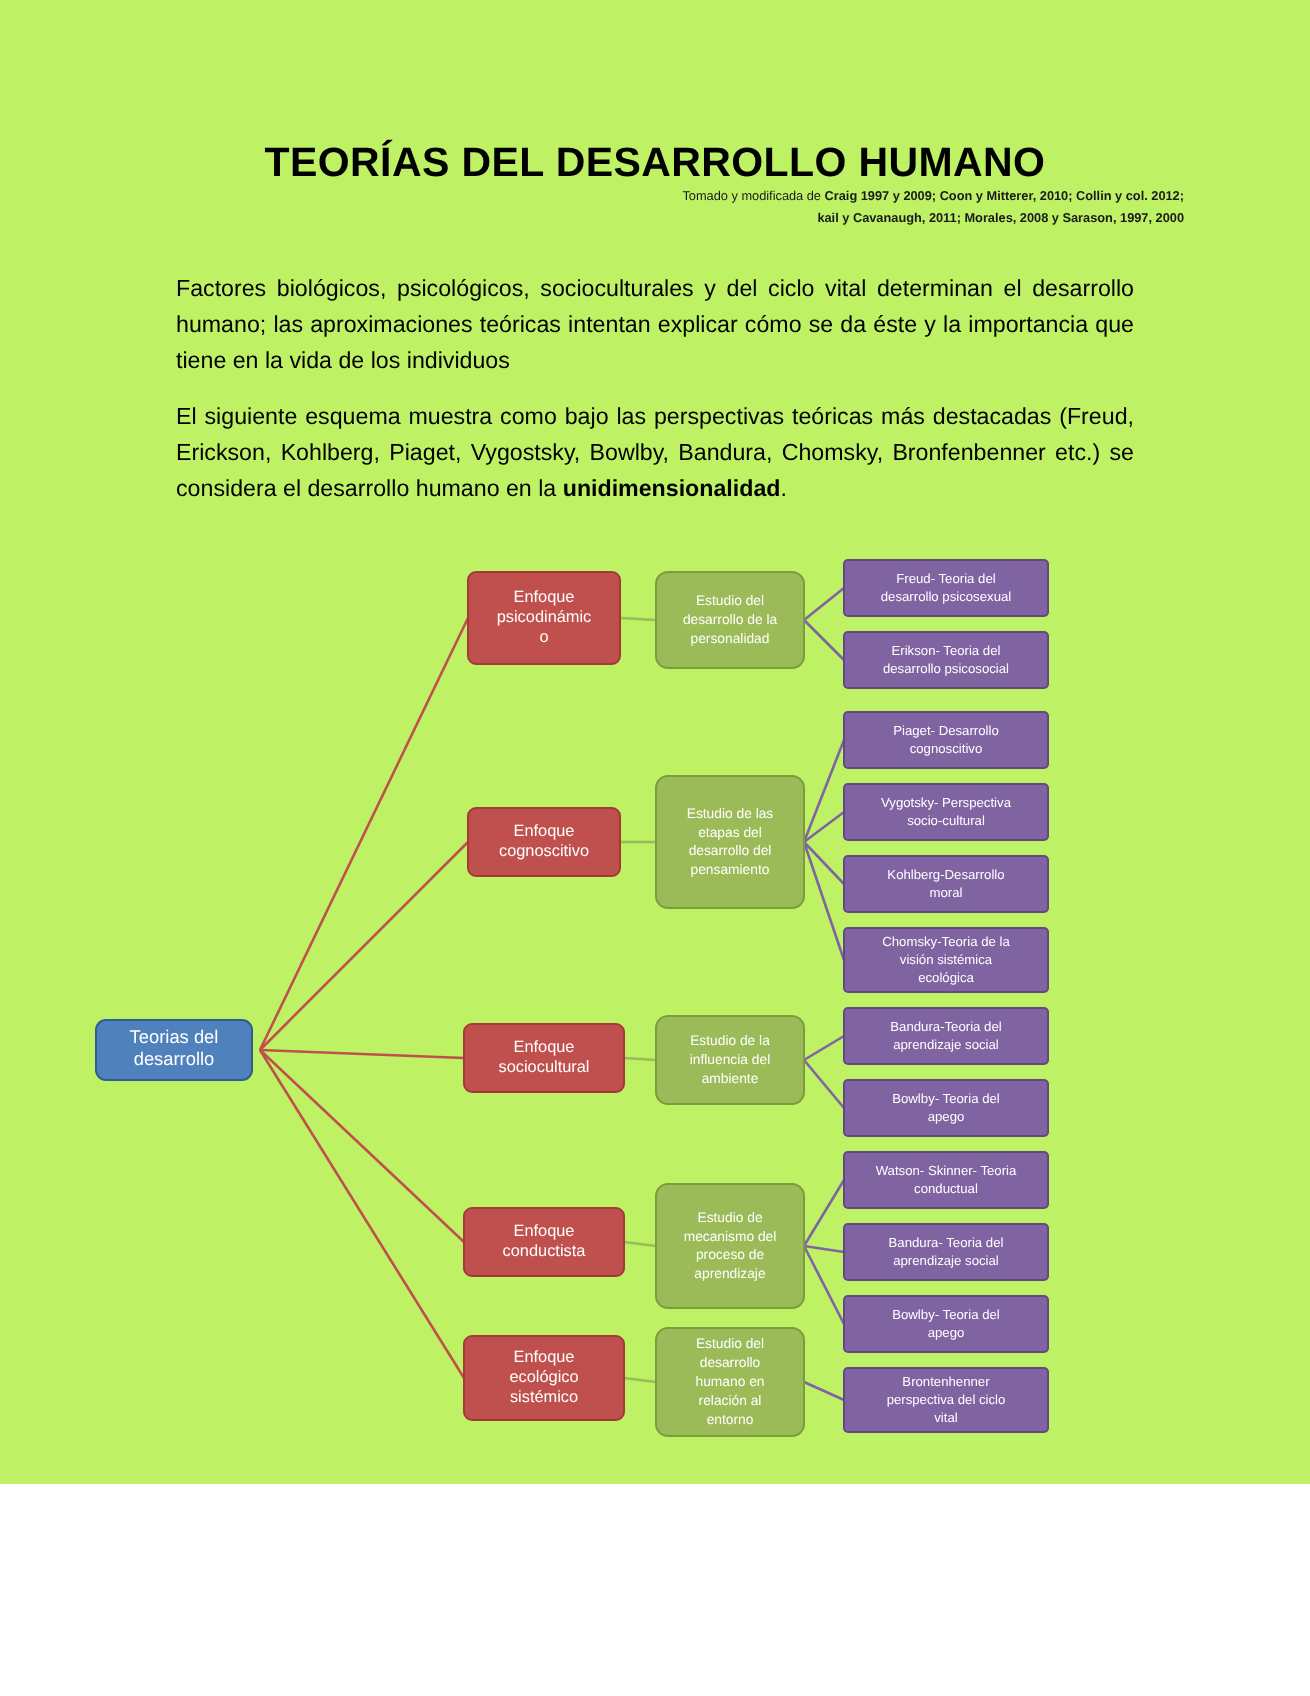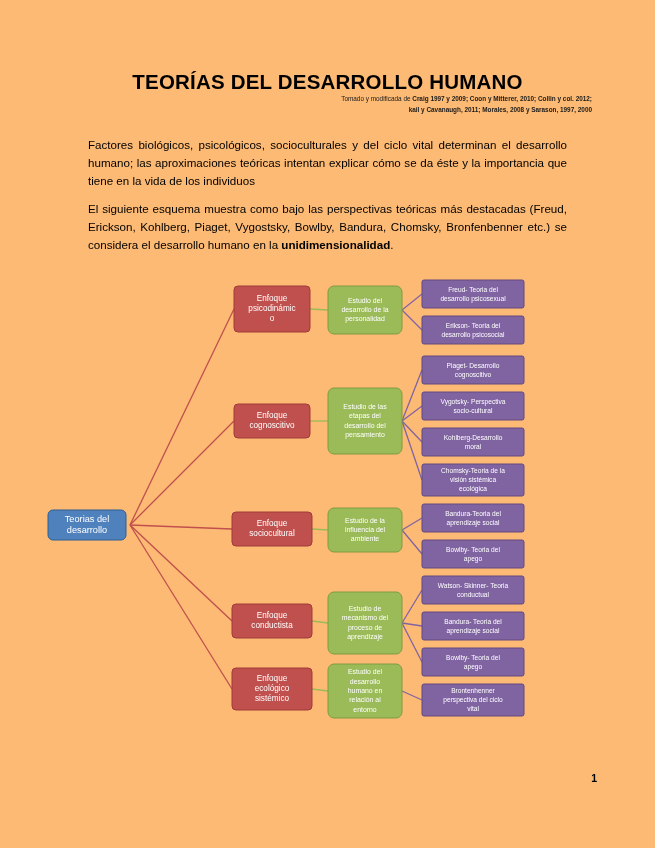--- a/index.html
+++ b/index.html
@@ -7,22 +7,22 @@
     padding: 0;
     background: #ffffff;
   }
   body {
     font-family: "Liberation Sans", sans-serif;
     color: #000000;
   }
   #page {
     position: relative;
     width: 655px;
-    height: 848px;
-    background: #fdba74;
+    height: 742px;
+    background: #bef264;
     overflow: hidden;
   }
   .doc-title {
     position: absolute;
     top: 70px;
     left: 0;
     width: 655px;
     text-align: center;
     font-size: 20.5px;
     font-weight: bold;

